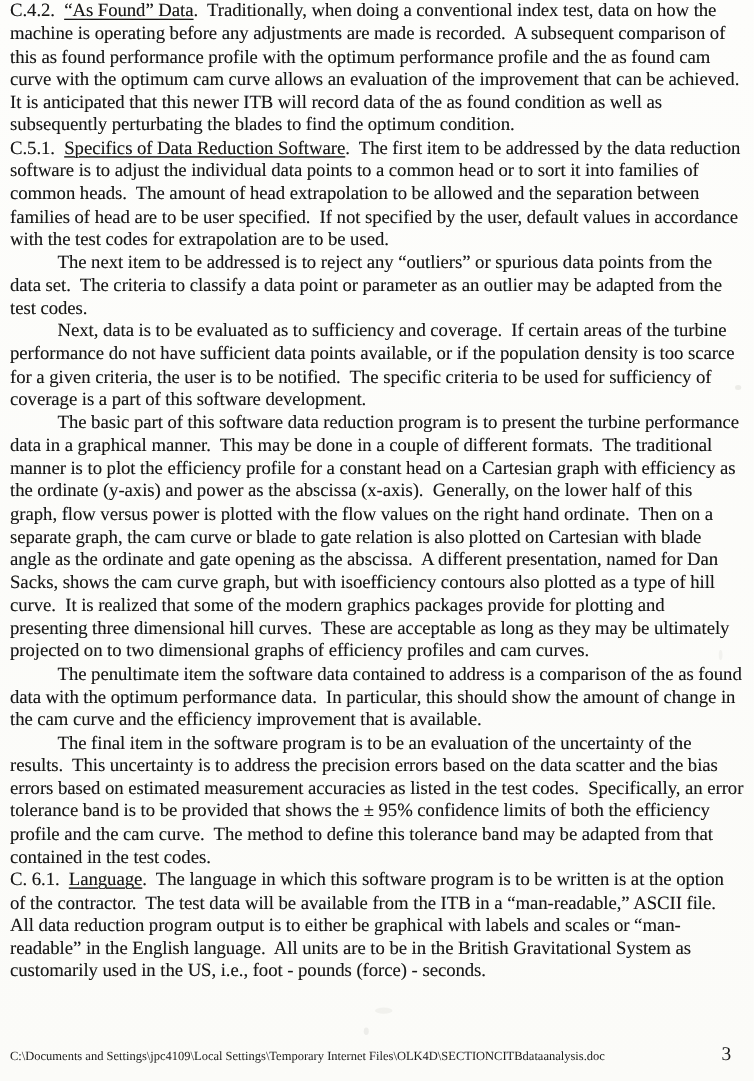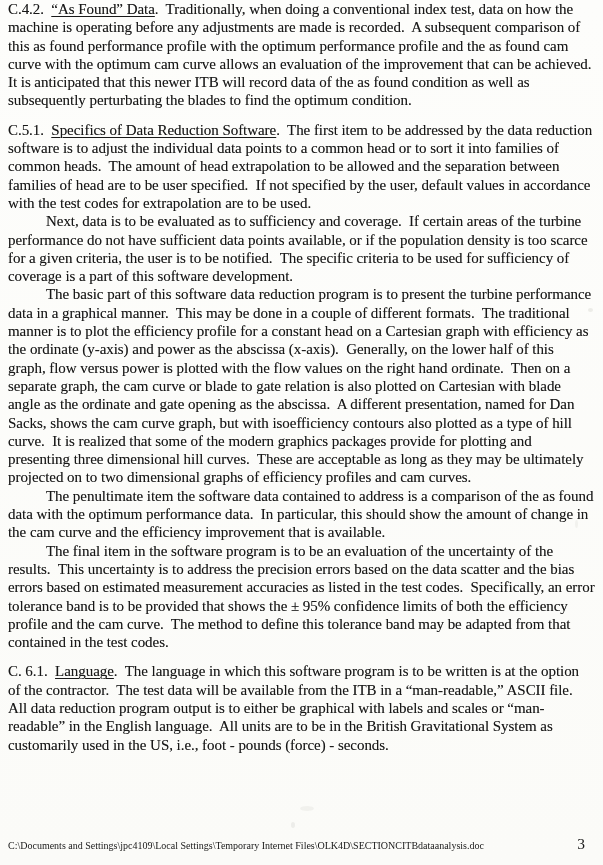--- a/index.html
+++ b/index.html
@@ -20,21 +20,21 @@
     left: 8px; top: 0; width: 587px;
     font-size: 15px;
     line-height: 18.3px;
     letter-spacing: -0.05px;
     text-shadow: 0 0 0.5px rgba(10,10,10,0.4);
   }
   .para {
     margin: 0;
     white-space: pre-wrap;
   }
-  .sec-gap { margin-top: 11px; }
+  .sec-gap { }
   .ind { text-indent: 38px; }
   .u {
     text-decoration: underline;
     text-decoration-thickness: 1px;
     text-underline-offset: 2px;
   }
   .footer {
     position: absolute;
     left: 8px; top: 835px; width: 577px;
     display: flex; justify-content: space-between; align-items: baseline;
@@ -50,20 +50,21 @@
 </head>
 <body>
 
 <div class="page">
   <div class="content">
 
     <p class="para"><span>C.4.2.  </span><span class="u">“As Found” Data</span><span>.  </span><span>Traditionally, when doing a conventional index test, data on how the machine is operating before any adjustments are made is recorded.  A subsequent comparison of this as found performance profile with the optimum performance profile and the as found cam curve with the optimum cam curve allows an evaluation of the improvement that can be achieved.  It is anticipated that this newer ITB will record data of the as found condition as well as subsequently perturbating the blades to find the optimum condition.</span></p>
 
     <p class="para sec-gap"><span>C.5.1.  </span><span class="u">Specifics of Data Reduction Software</span><span>.  </span><span>The first item to be addressed by the data reduction software is to adjust the individual data points to a common head or to sort it into families of common heads.  The amount of head extrapolation to be allowed and the separation between families of head are to be user specified.  If not specified by the user, default values in accordance with the test codes for extrapolation are to be used.</span></p>
 
+    <p class="para ind"><span>The next item to be addressed is to reject any “outliers” or spurious data points from the data set.  The criteria to classify a data point or parameter as an outlier may be adapted from the test codes.</span></p>
 
     <p class="para ind"><span>Next, data is to be evaluated as to sufficiency and coverage.  If certain areas of the turbine performance do not have sufficient data points available, or if the population density is too scarce for a given criteria, the user is to be notified.  The specific criteria to be used for sufficiency of coverage is a part of this software development.</span></p>
 
     <p class="para ind"><span>The basic part of this software data reduction program is to present the turbine performance data in a graphical manner.  This may be done in a couple of different formats.  The traditional manner is to plot the efficiency profile for a constant head on a Cartesian graph with efficiency as the ordinate (y-axis) and power as the abscissa (x-axis).  Generally, on the lower half of this graph, flow versus power is plotted with the flow values on the right hand ordinate.  Then on a separate graph, the cam curve or blade to gate relation is also plotted on Cartesian with blade angle as the ordinate and gate opening as the abscissa.  A different presentation, named for Dan Sacks, shows the cam curve graph, but with isoefficiency contours also plotted as a type of hill curve.  It is realized that some of the modern graphics packages provide for plotting and presenting three dimensional hill curves.  These are acceptable as long as they may be ultimately projected on to two dimensional graphs of efficiency profiles and cam curves.</span></p>
 
     <p class="para ind"><span>The penultimate item the software data contained to address is a comparison of the as found data with the optimum performance data.  In particular, this should show the amount of change in the cam curve and the efficiency improvement that is available.</span></p>
 
     <p class="para ind"><span>The final item in the software program is to be an evaluation of the uncertainty of the results.  This uncertainty is to address the precision errors based on the data scatter and the bias errors based on estimated measurement accuracies as listed in the test codes.  Specifically, an error tolerance band is to be provided that shows the ± 95% confidence limits of both the efficiency profile and the cam curve.  The method to define this tolerance band may be adapted from that contained in the test codes.</span></p>
 
     <p class="para sec-gap"><span>C. 6.1.  </span><span class="u">Language</span><span>.  </span><span>The language in which this software program is to be written is at the option of the contractor.  The test data will be available from the ITB in a “man-readable,” ASCII file.  All data reduction program output is to either be graphical with labels and scales or “man-readable” in the English language.  All units are to be in the British Gravitational System as customarily used in the US, i.e., foot - pounds (force) - seconds.</span></p>

